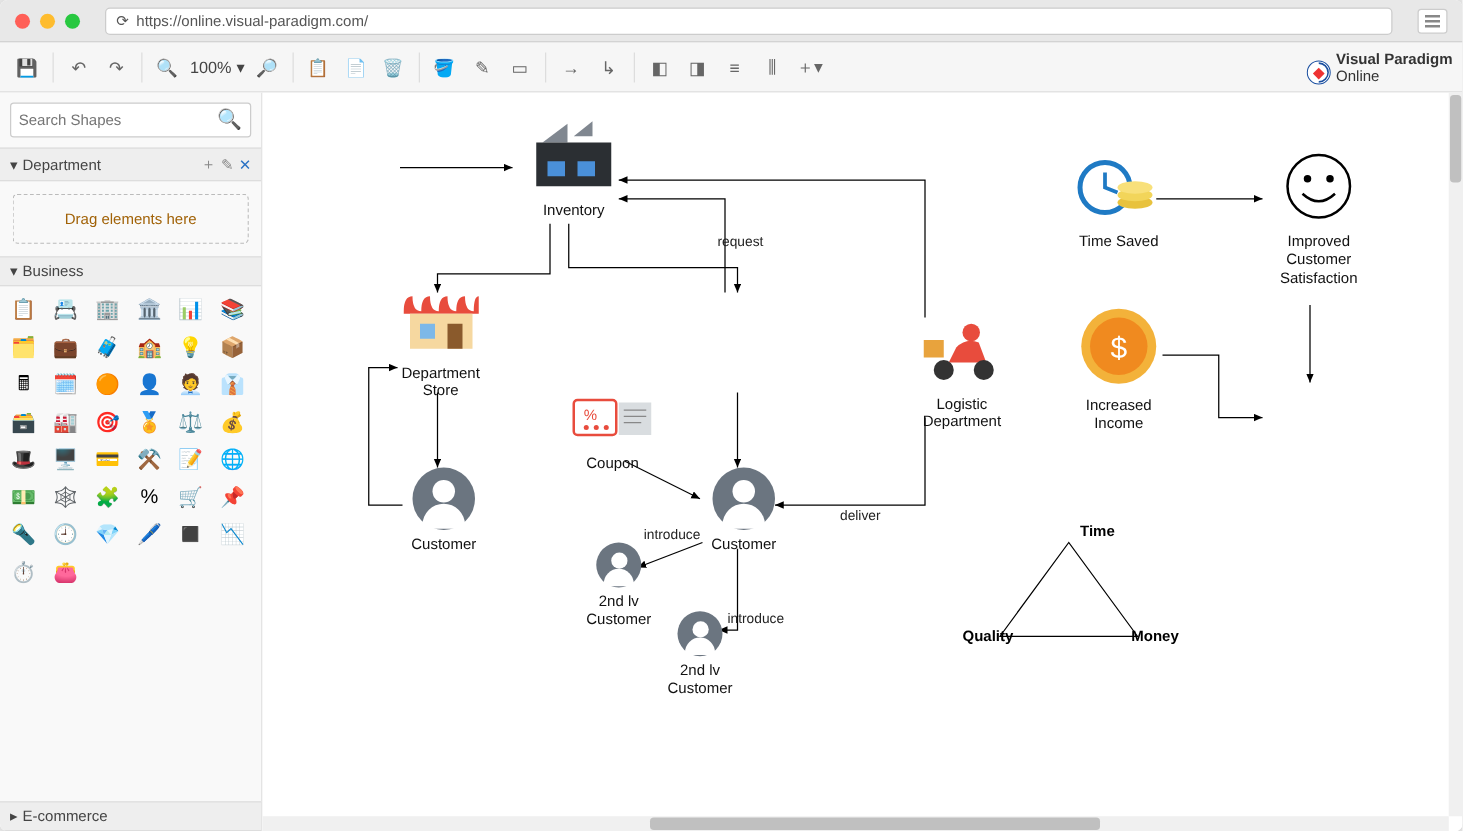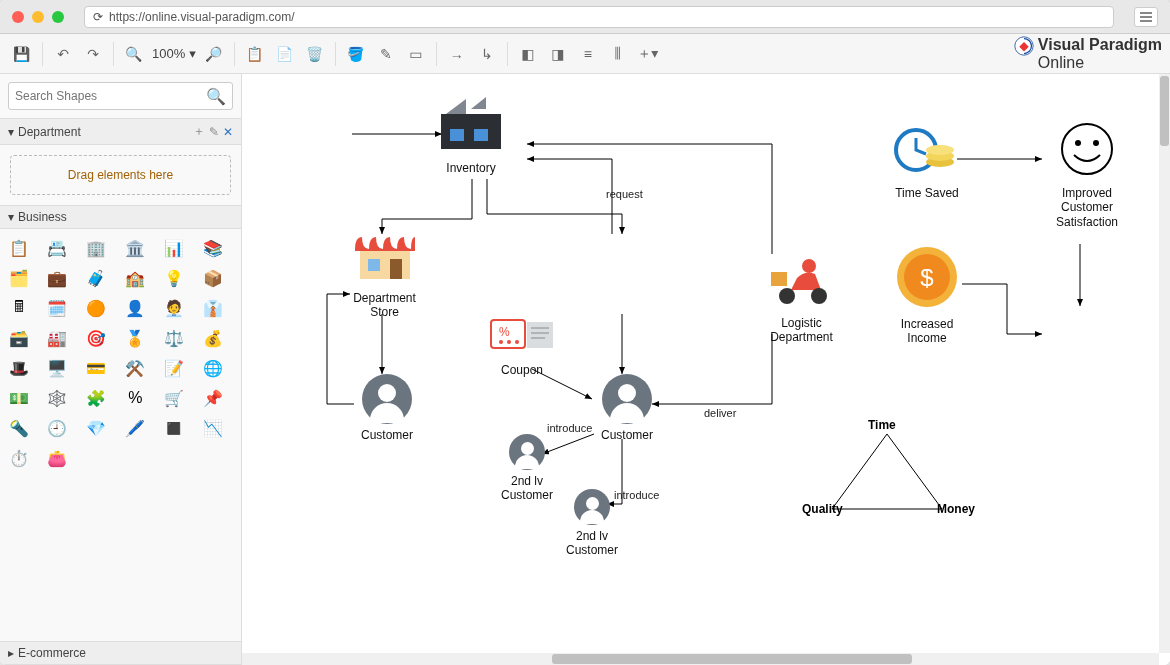--- a/index.html
+++ b/index.html
@@ -8,24 +8,24 @@
 .titlebar{height:34px;background:#e8e8e8;display:flex;align-items:center;padding:0 12px;gap:8px;border-bottom:1px solid #ccc}
 .dot{width:12px;height:12px;border-radius:50%}
 .dot.red{background:#ff5f57}.dot.yel{background:#febc2e}.dot.grn{background:#28c840}
 .addrbar{flex:1;margin:0 12px;background:#fff;border:1px solid #ccc;border-radius:4px;height:22px;display:flex;align-items:center;padding:0 8px;gap:6px;font-size:12px;color:#555}
 .hamburger{width:24px;height:20px;border:1px solid #ccc;border-radius:3px;display:flex;flex-direction:column;justify-content:center;align-items:center;gap:2px;background:#fff}
 .hamburger span{width:12px;height:2px;background:#888}
 .toolbar{height:40px;background:#f6f6f6;border-bottom:1px solid #ddd;display:flex;align-items:center;padding:0 8px;gap:2px}
 .tbtn{width:28px;height:28px;display:flex;align-items:center;justify-content:center;color:#666;font-size:14px;border-radius:3px;cursor:pointer}
 .tsep{width:1px;height:24px;background:#ddd;margin:0 4px}
 .zoom{display:flex;align-items:center;gap:4px;font-size:13px;color:#444}
-.logo{margin-left:auto;display:flex;align-items:flex-start;gap:4px;font-size:16px;color:#333}
+.logo{margin-left:auto;display:flex;align-items:flex-end;gap:4px;font-size:12px;color:#333}
 .logo svg{width:20px;height:20px}
 .main{flex:1;display:flex;overflow:hidden}
-.sidebar{width:242px;background:#f9f9f9;border-right:1px solid #ddd;display:flex;flex-direction:column;overflow:hidden}
+.sidebar{width:210px;background:#f9f9f9;border-right:1px solid #ddd;display:flex;flex-direction:column;overflow:hidden}
 .searchbox{margin:8px;display:flex;align-items:center;background:#fff;border:1px solid #ccc;border-radius:3px;height:28px;padding:0 6px}
 .searchbox input{flex:1;border:none;outline:none;font-size:12px}
 .section-head{background:#eee;padding:4px 8px;font-size:12px;color:#444;display:flex;align-items:center;gap:4px;border-top:1px solid #ddd;border-bottom:1px solid #ddd}
 .section-head .spacer{flex:1}
 .section-head .ctrl{font-size:12px;color:#888;cursor:pointer}
 .dragzone{margin:10px;border:1px dashed #bbb;border-radius:4px;height:40px;display:flex;align-items:center;justify-content:center;font-size:12px;color:#a16207}
 .palette{flex:1;overflow-y:auto;padding:6px;display:grid;grid-template-columns:repeat(6,1fr);gap:4px;align-content:start}
 .picon{width:26px;height:26px;display:flex;align-items:center;justify-content:center;font-size:16px;cursor:pointer;border-radius:3px}
 .moreshapes{padding:8px;font-size:12px;color:#444;border-top:1px solid #ddd;cursor:pointer}
 .canvas{flex:1;position:relative;background:#fff;overflow:hidden}
@@ -216,21 +216,21 @@
         <path d="M720 210 L765 210 L765 260 L800 260" stroke="#000" fill="none" marker-end="url(#ah)"></path>
 
         <path d="M645 360 L590 435 L700 435 Z" stroke="#000" fill="none"></path>
       </svg>
 
       <div class="edge-lbl" style="left:364px;top:114px">request</div>
       <div class="edge-lbl" style="left:462px;top:333px">deliver</div>
       <div class="edge-lbl" style="left:305px;top:348px">introduce</div>
       <div class="edge-lbl" style="left:372px;top:415px">introduce</div>
 
-      <div class="node" style="left:184px;top:20px;width:90px">
+      <div class="node" style="left:204px;top:20px;width:90px">
         <svg width="70" height="60" viewBox="0 0 70 60">
             <path d="M10 20 L30 5 L30 20 Z" fill="#808790"></path>
             <path d="M35 15 L50 3 L50 15 Z" fill="#808790"></path>
             <rect x="5" y="20" width="60" height="35" fill="#2b2f33"></rect>
             <rect x="14" y="35" width="14" height="12" fill="#4a90d9"></rect>
             <rect x="38" y="35" width="14" height="12" fill="#4a90d9"></rect>
           </svg>
         <div class="lbl">Inventory</div>
       </div>
       <div class="node" style="left:100px;top:155px;width:85px">
@@ -301,21 +301,21 @@
       </div>
       <div class="node" style="left:640px;top:170px;width:90px">
         <svg width="66" height="66" viewBox="0 0 66 66">
             <circle cx="33" cy="33" r="30" fill="#f3b23a"></circle>
             <circle cx="33" cy="33" r="23" fill="#f08a1f"></circle>
             <text x="33" y="42" font-size="24" text-anchor="middle" fill="#fff">$</text>
           </svg>
         <div class="lbl">Increased Income</div>
       </div>
 
-      <div class="tri-lbl" style="left:626px;top:344px">Time</div>
+      <div class="tri-lbl" style="left:654px;top:344px">Time</div>
       <div class="tri-lbl" style="left:560px;top:428px">Quality</div>
       <div class="tri-lbl" style="left:695px;top:428px">Money</div>
 
       <div class="canvas-scroll">
           <div class="canvas-scroll-thumb"></div>
         </div>
       <div class="canvas-hscroll">
           <div class="canvas-hscroll-thumb"></div>
         </div>
     </div>

